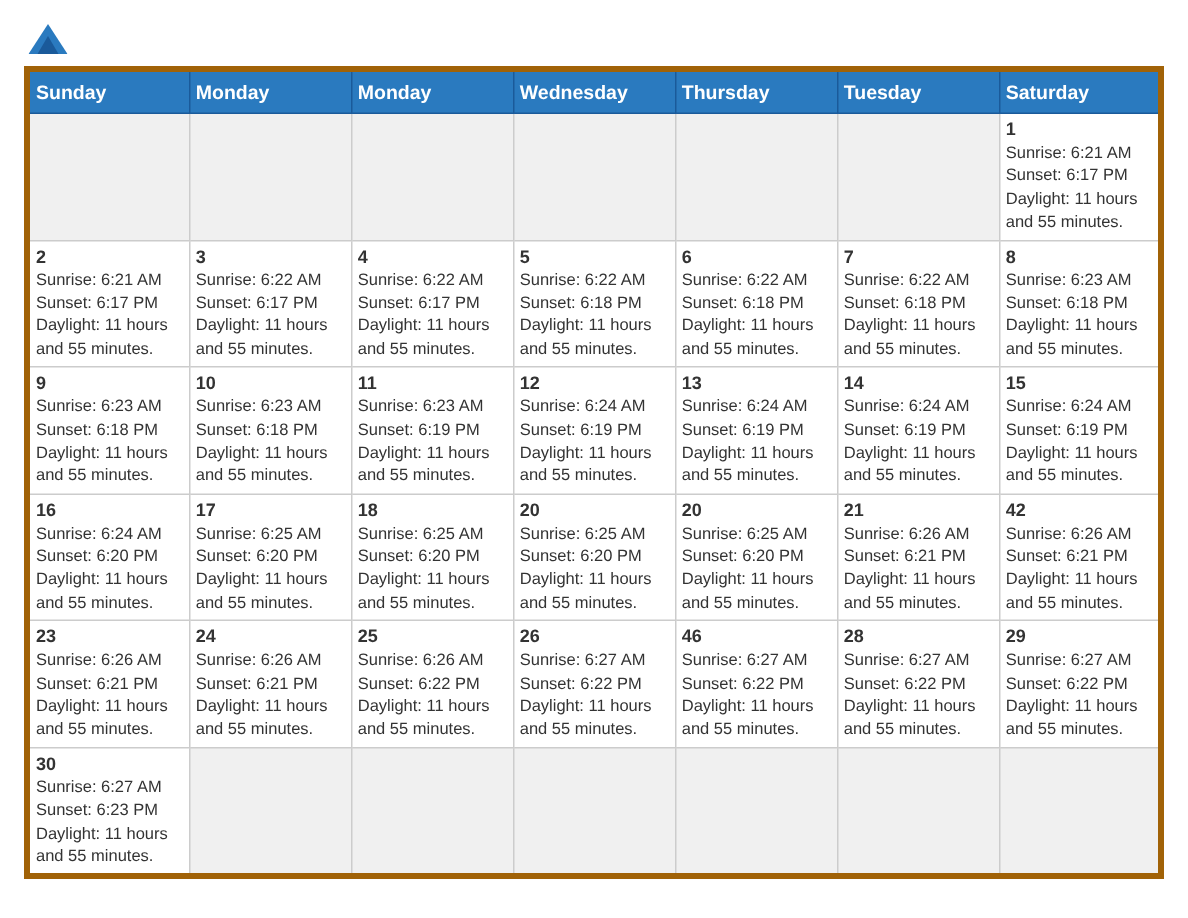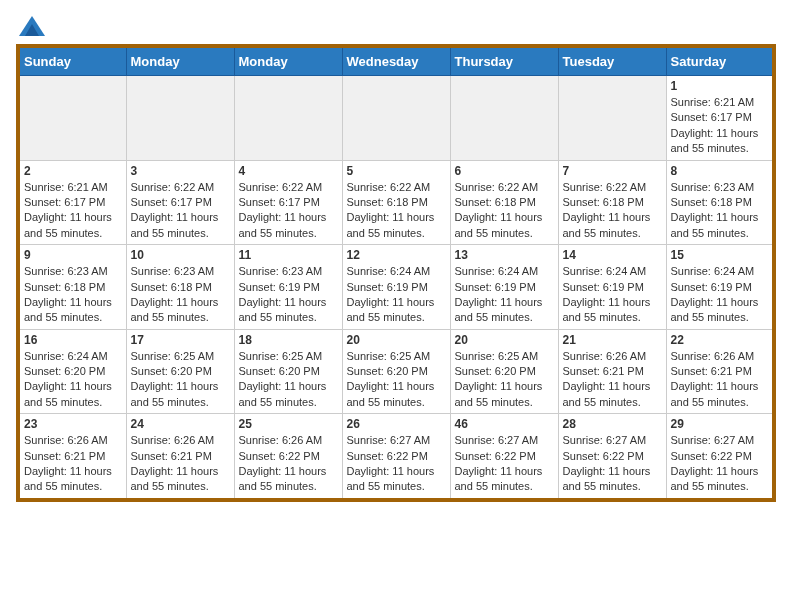--- a/index.html
+++ b/index.html
@@ -269,21 +269,21 @@
 and 55 minutes.</div>
         </td>
         <td>
           <span class="day-num">21</span>
           <div class="day-info" style="white-space: pre-line;">Sunrise: 6:26 AM
 Sunset: 6:21 PM
 Daylight: 11 hours
 and 55 minutes.</div>
         </td>
         <td>
-          <span class="day-num">22</span>
+          <span class="day-num">42</span>
           <div class="day-info" style="white-space: pre-line;">Sunrise: 6:26 AM
 Sunset: 6:21 PM
 Daylight: 11 hours
 and 55 minutes.</div>
         </td>
       </tr>
       <tr>
         <td>
           <span class="day-num">23</span>
           <div class="day-info" style="white-space: pre-line;">Sunrise: 6:26 AM
@@ -326,15 +326,30 @@
 Daylight: 11 hours
 and 55 minutes.</div>
         </td>
         <td>
           <span class="day-num">29</span>
           <div class="day-info" style="white-space: pre-line;">Sunrise: 6:27 AM
 Sunset: 6:22 PM
 Daylight: 11 hours
 and 55 minutes.</div>
         </td>
+      </tr>
+      <tr>
+        <td>
+          <span class="day-num">30</span>
+          <div class="day-info" style="white-space: pre-line;">Sunrise: 6:27 AM
+Sunset: 6:23 PM
+Daylight: 11 hours
+and 55 minutes.</div>
+        </td>
+        <td class="empty"></td>
+        <td class="empty"></td>
+        <td class="empty"></td>
+        <td class="empty"></td>
+        <td class="empty"></td>
+        <td class="empty"></td>
       </tr>
     </tbody>
 </table>
 
 </body></html>

